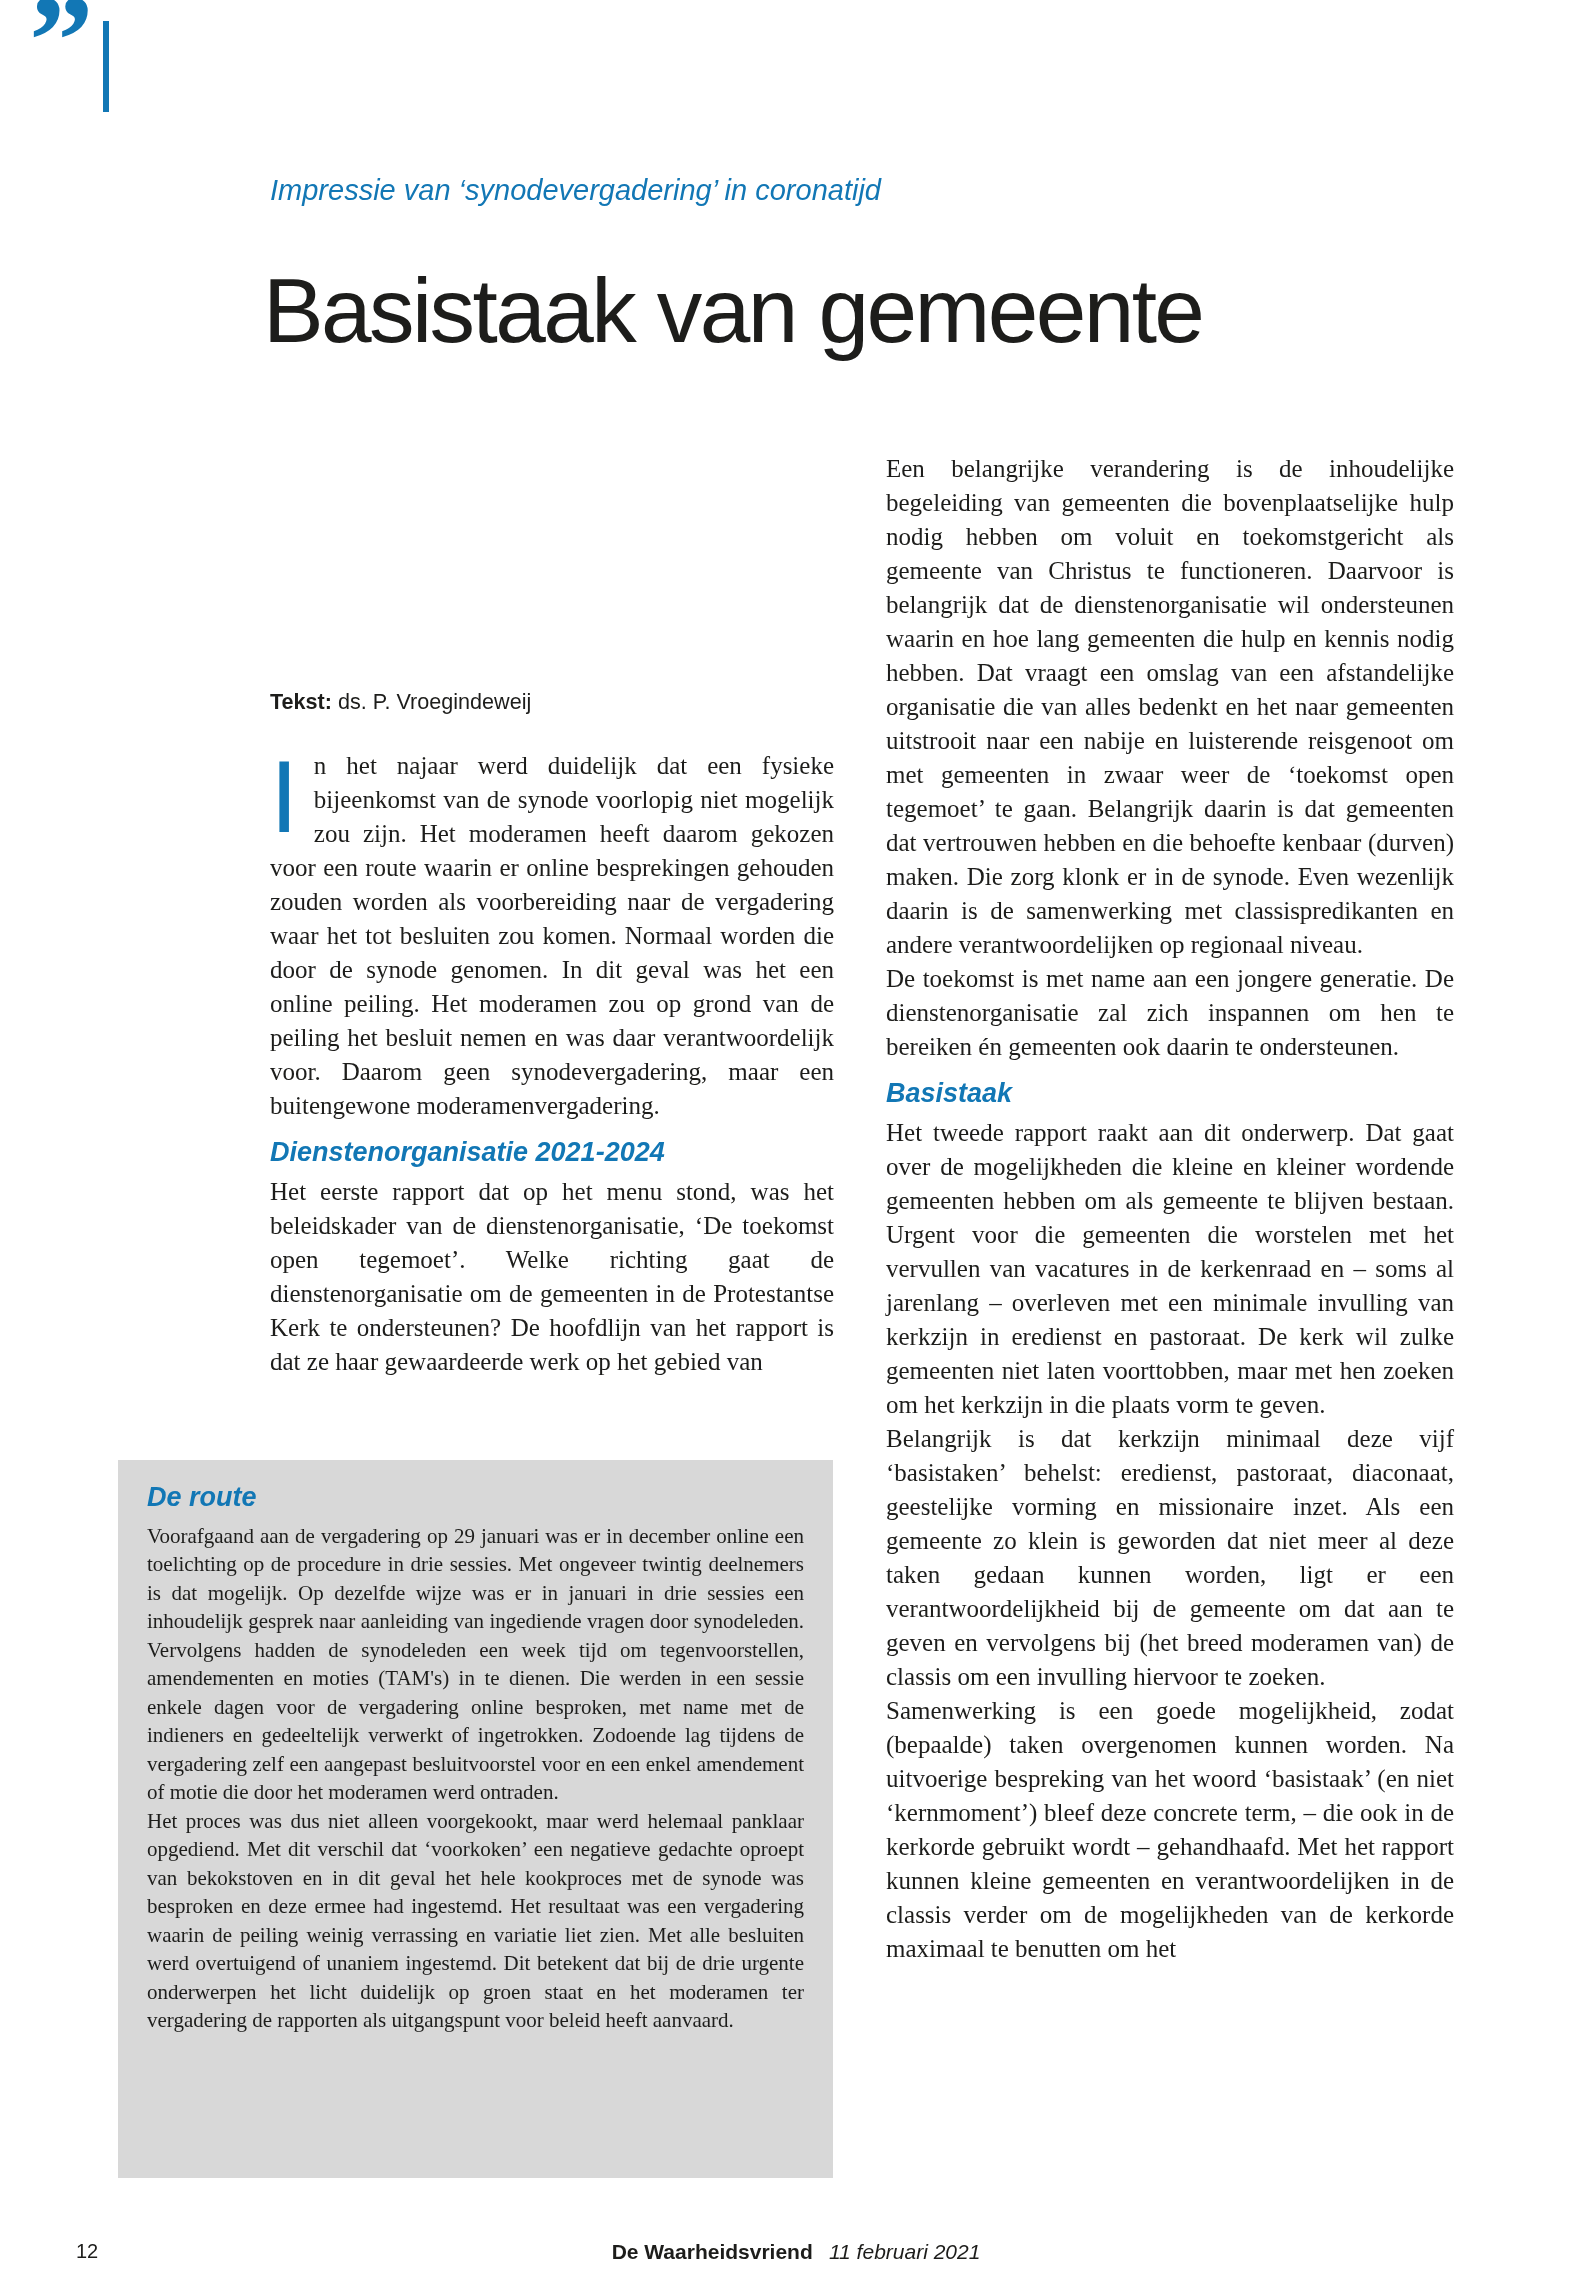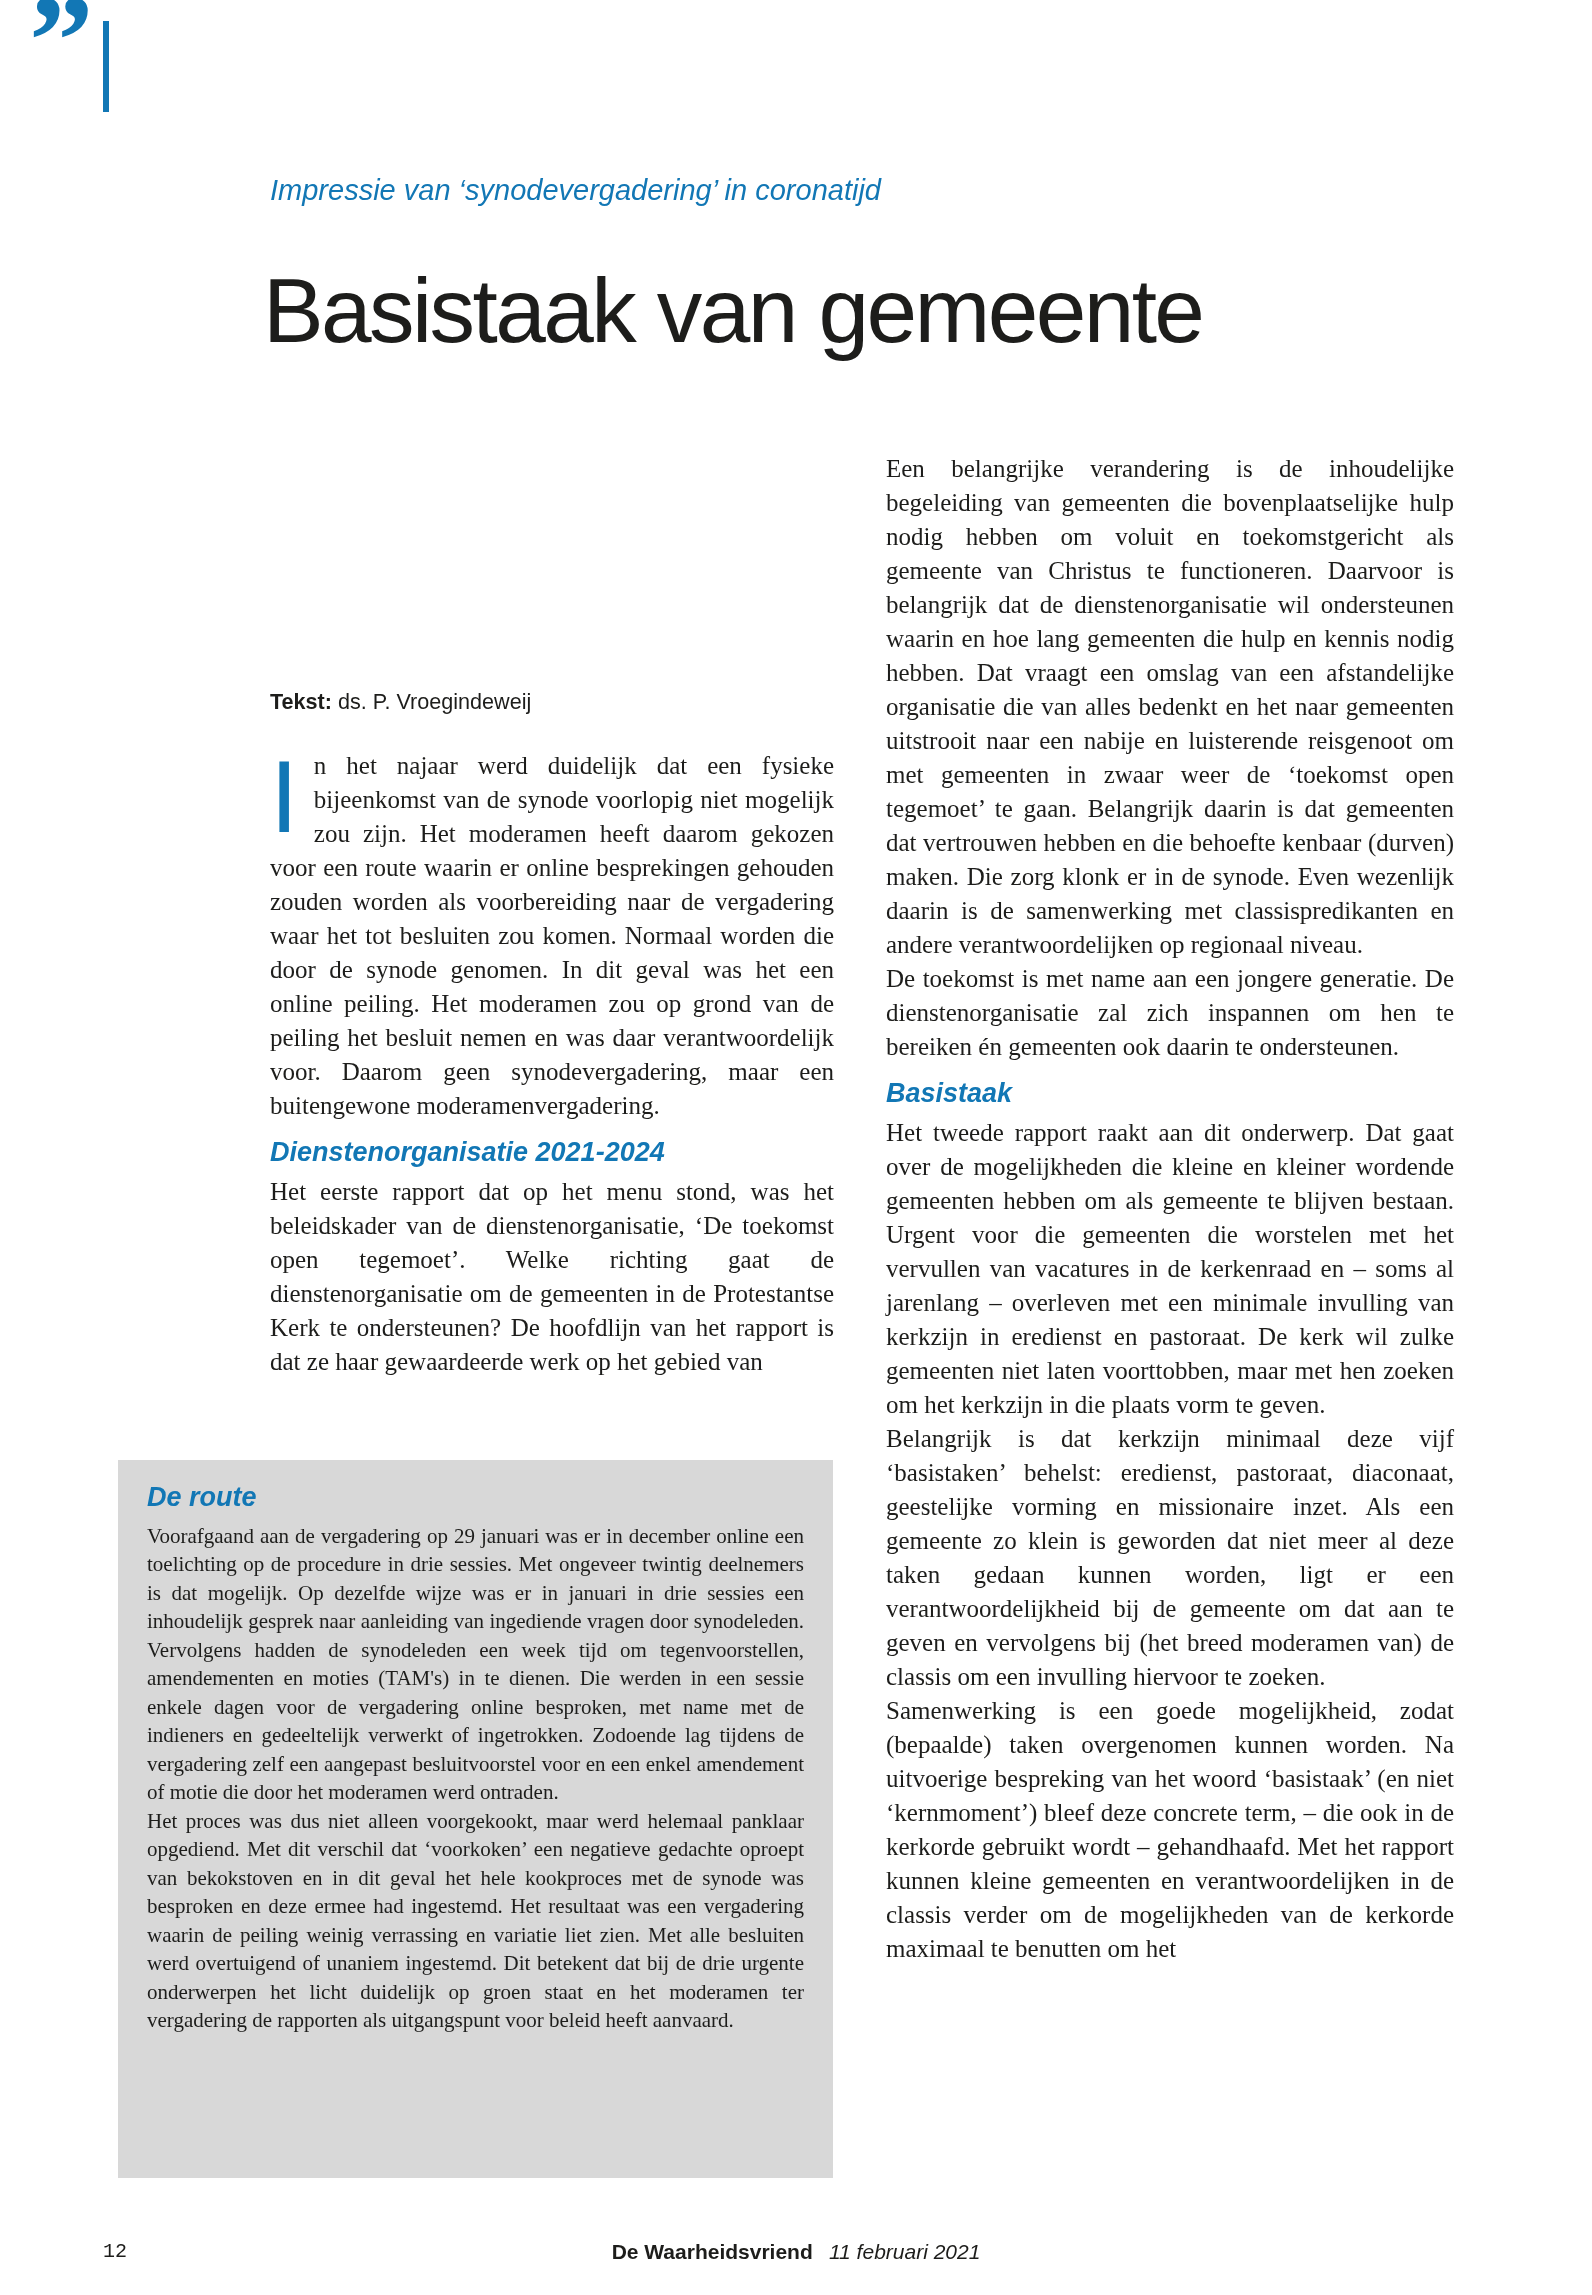--- a/index.html
+++ b/index.html
@@ -117,24 +117,23 @@
   .sidebar-box p {
     font-family:Liberation Serif, serif;
     font-size:21px;
     line-height:28.5px;
     text-align:justify;
     color:#1d1d1b;
   }
   .page-number {
     position:absolute;
     left:76px; top:2240px;
-    font-family:Liberation Mono, monospace;
+    font-family:Liberation Sans, sans-serif;
     font-size:20px;
     color:#1d1d1b;
-    margin-left:27px;
   }
   .footer-center {
     position:absolute;
     left:0; top:2240px;
     width:1592px;
     text-align:center;
     font-family:"Liberation Sans", sans-serif;
     font-size:21px;
     color:#1d1d1b;
   }

